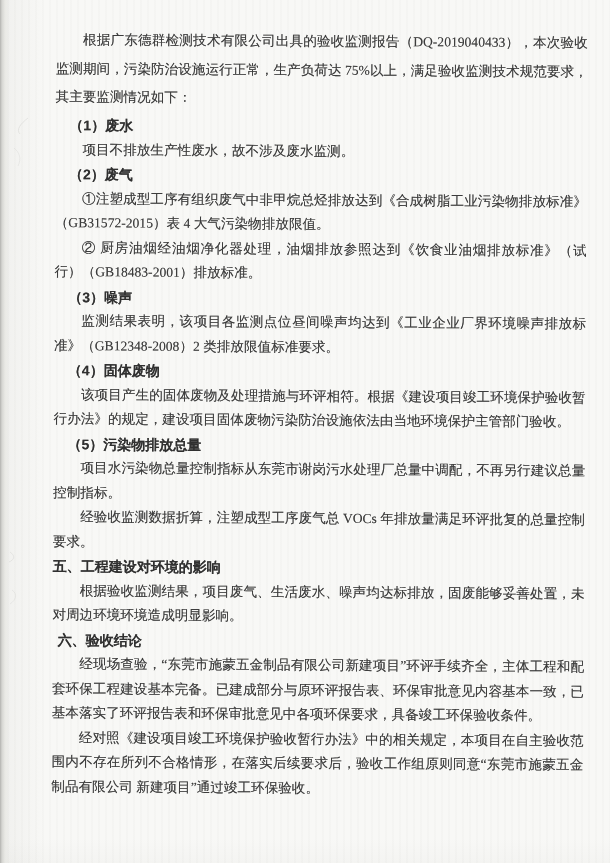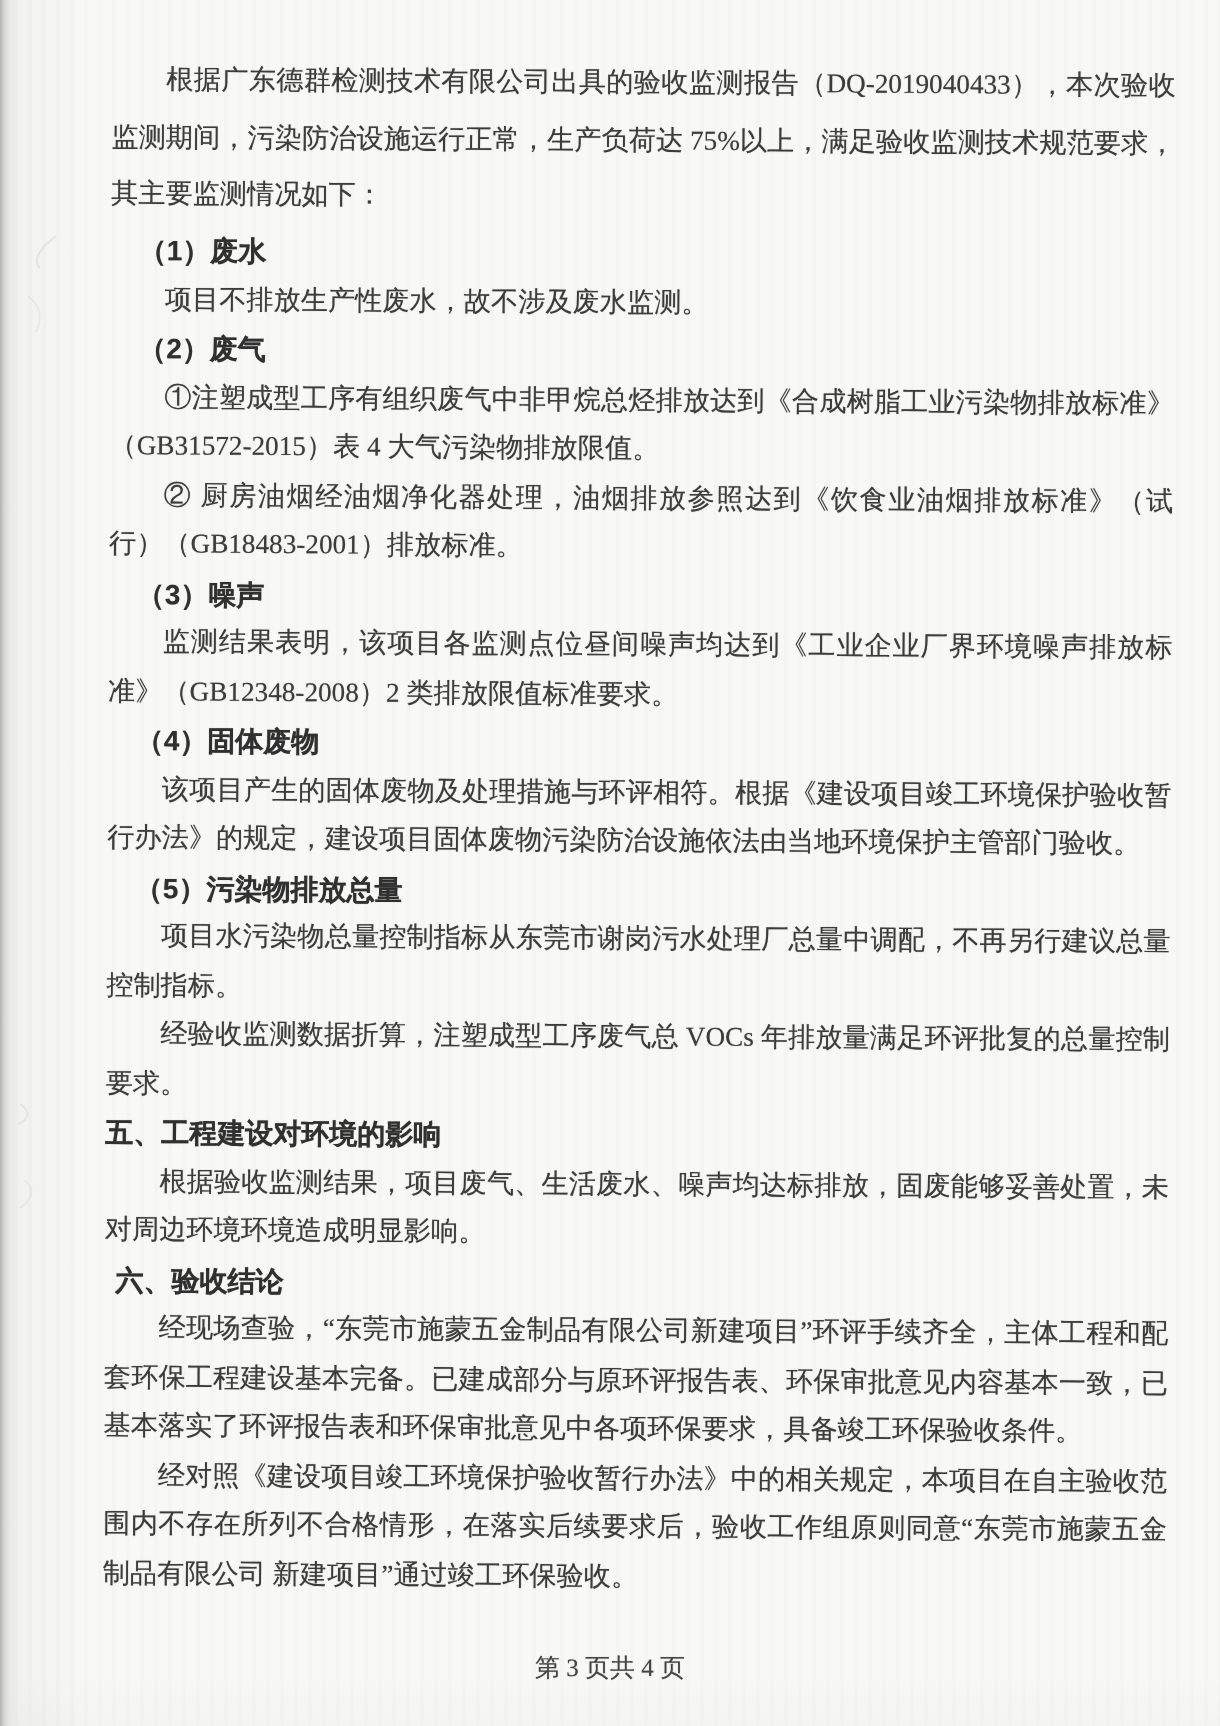--- a/index.html
+++ b/index.html
@@ -88,15 +88,14 @@
     <div class="h3">（5）污染物排放总量</div>
     <div class="p">项目水污染物总量控制指标从东莞市谢岗污水处理厂总量中调配，不再另行建议总量控制指标。</div>
     <div class="p">经验收监测数据折算，注塑成型工序废气总 VOCs 年排放量满足环评批复的总量控制要求。</div>
     <div class="h2">五、工程建设对环境的影响</div>
     <div class="p">根据验收监测结果，项目废气、生活废水、噪声均达标排放，固废能够妥善处置，未对周边环境环境造成明显影响。</div>
     <div class="h2 indent-six">六、验收结论</div>
     <div class="p">经现场查验，“东莞市施蒙五金制品有限公司新建项目”环评手续齐全，主体工程和配套环保工程建设基本完备。已建成部分与原环评报告表、环保审批意见内容基本一致，已基本落实了环评报告表和环保审批意见中各项环保要求，具备竣工环保验收条件。</div>
     <div class="p">经对照《建设项目竣工环境保护验收暂行办法》中的相关规定，本项目在自主验收范围内不存在所列不合格情形，在落实后续要求后，验收工作组原则同意“东莞市施蒙五金制品有限公司 新建项目”通过竣工环保验收。</div>
   </div>
 
-  <div class="footer">第 3 页共 4 页</div>
 
 </div>
 
 </body></html>

